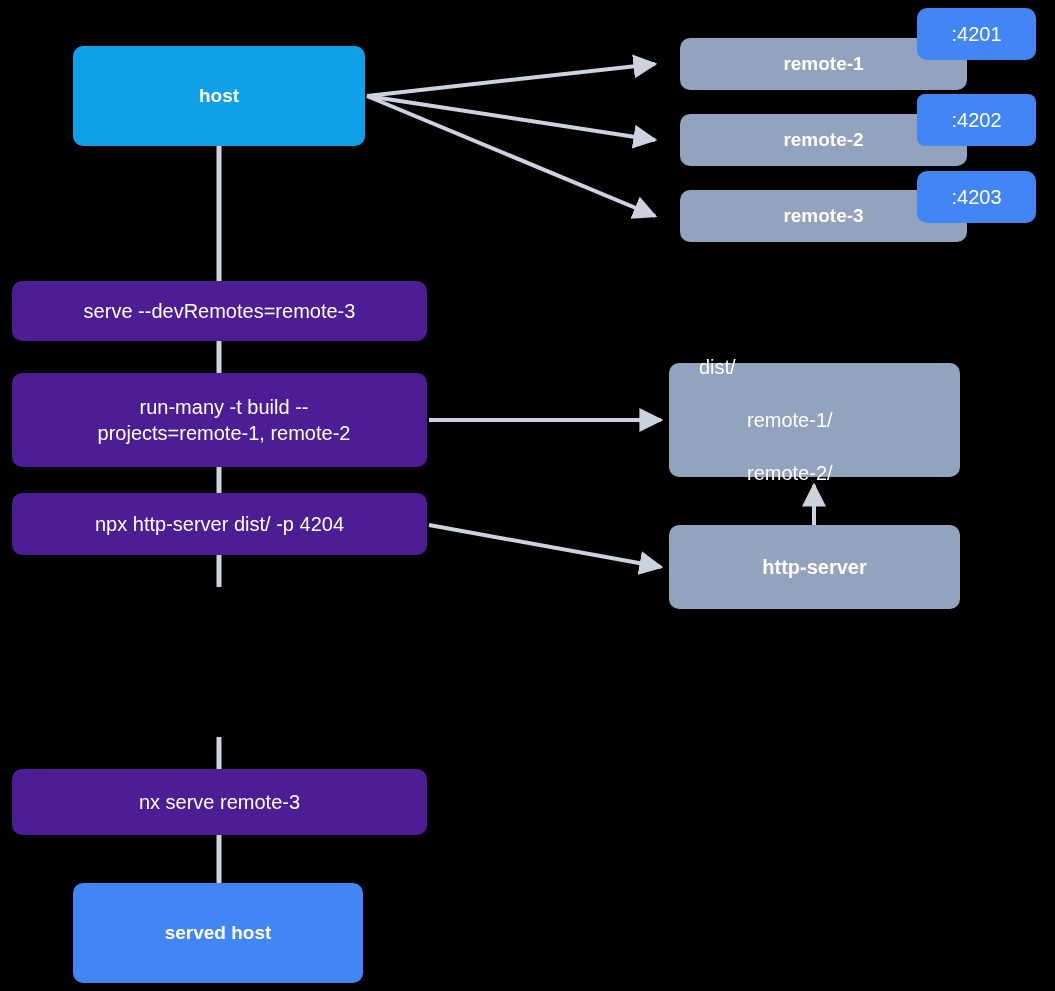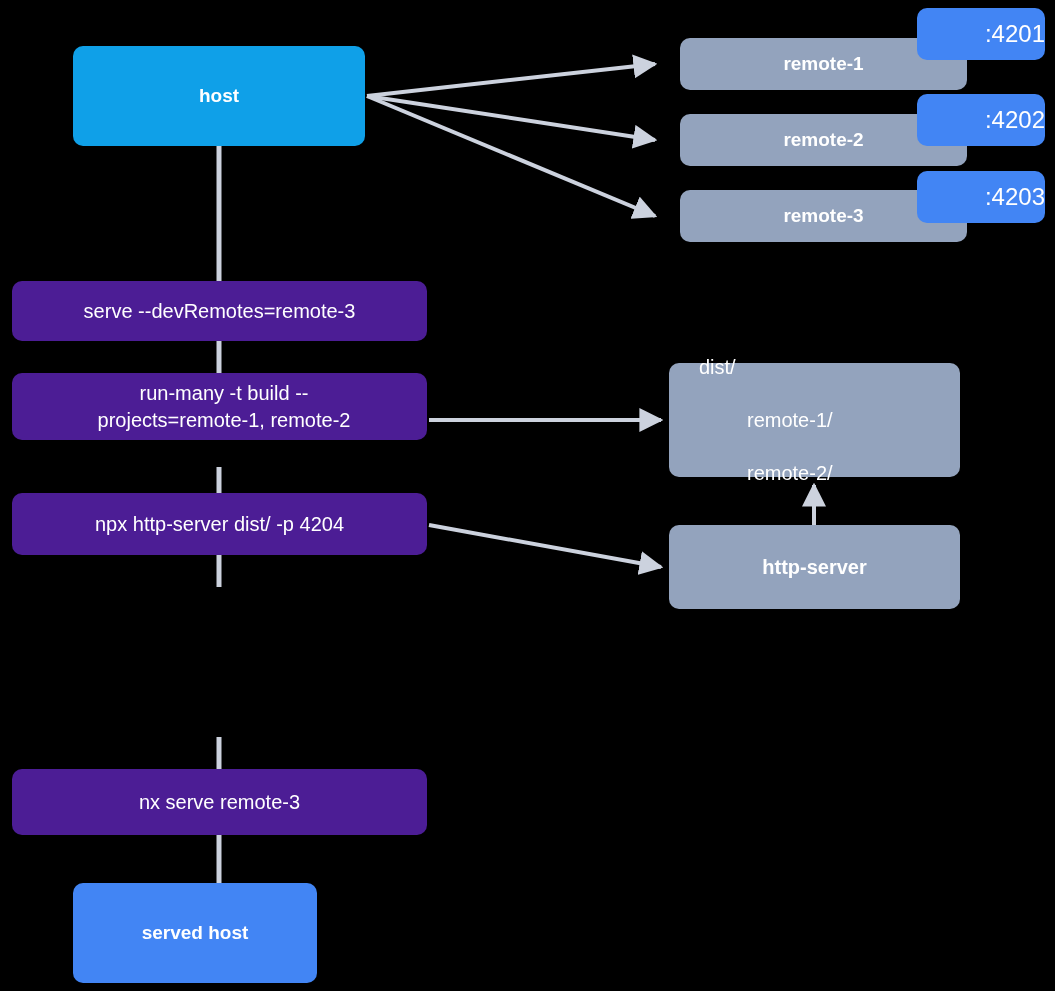--- a/index.html
+++ b/index.html
@@ -51,21 +51,21 @@
     height: 100px;
     background: #0FA0E8;
     font-size: 19px;
     font-weight: bold;
   }
 
   
   .node-served-host {
     left: 73px;
     top: 883px;
-    width: 244px;
+    width: 290px;
     height: 100px;
     background: #4285F4;
     font-size: 19px;
     font-weight: bold;
   }
 
   
   .node-remote {
     background: #93A3BD;
     font-size: 19px;
@@ -77,45 +77,45 @@
   .node-remote-1 { top: 38px; }
   .node-remote-2 { top: 114px; }
   .node-remote-3 { top: 190px; }
 
   
   .badge {
     position: absolute;
     box-sizing: border-box;
     display: flex;
     align-items: center;
-    justify-content: flex-end;
+    justify-content: center;
     background: #4285F4;
     color: #ffffff;
     border-radius: 10px;
-    width: 128px;
+    width: 119px;
     height: 52px;
     left: 917px;
-    font-size: 24px;
+    font-size: 20px;
     font-weight: normal;
     z-index: 4;
   }
   .badge-4201 { top: 8px; }
-  .badge-4202 { top: 94px; }
+  .badge-4202 { top: 94px; border-radius: 8px; }
   .badge-4203 { top: 171px; }
 
   
   .node-cmd {
     background: #4c1d95;
     left: 12px;
     width: 415px;
     font-size: 20px;
     font-weight: normal;
   }
   .node-serve-devremotes { top: 281px; height: 60px; }
-  .node-run-many        { top: 373px; height: 67px; padding-left: 9px; }
+  .node-run-many        { top: 373px; height: 94px; padding-left: 9px; }
   .node-http-server-cmd { top: 493px; height: 62px; }
   .node-create-proxies  { top: 587px; height: 150px; }
   .node-nx-serve-remote3{ top: 769px; height: 66px; }
 
   .node-create-proxies .label {
     line-height: 1.45;
   }
   .proxy-gap {
     display: block;
     height: 14px;

